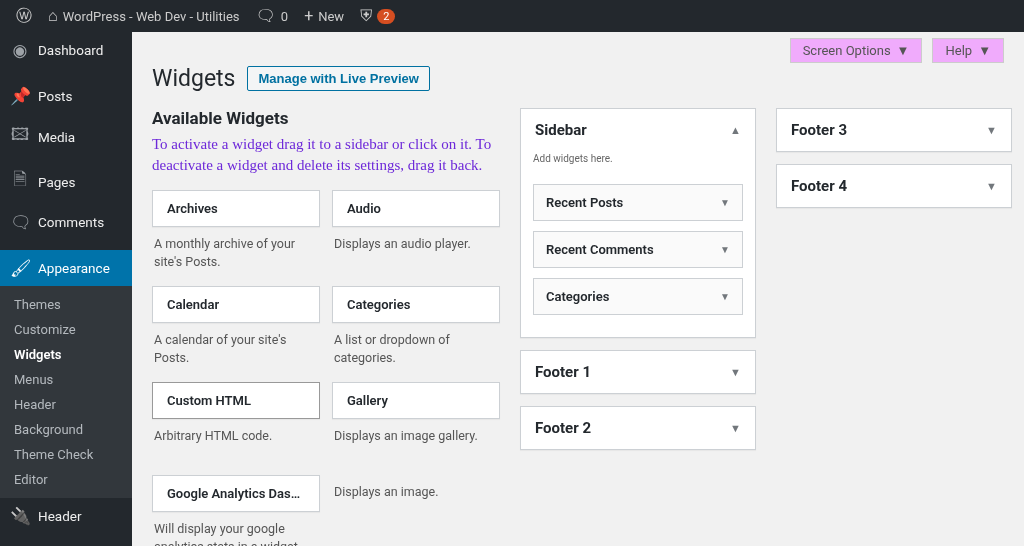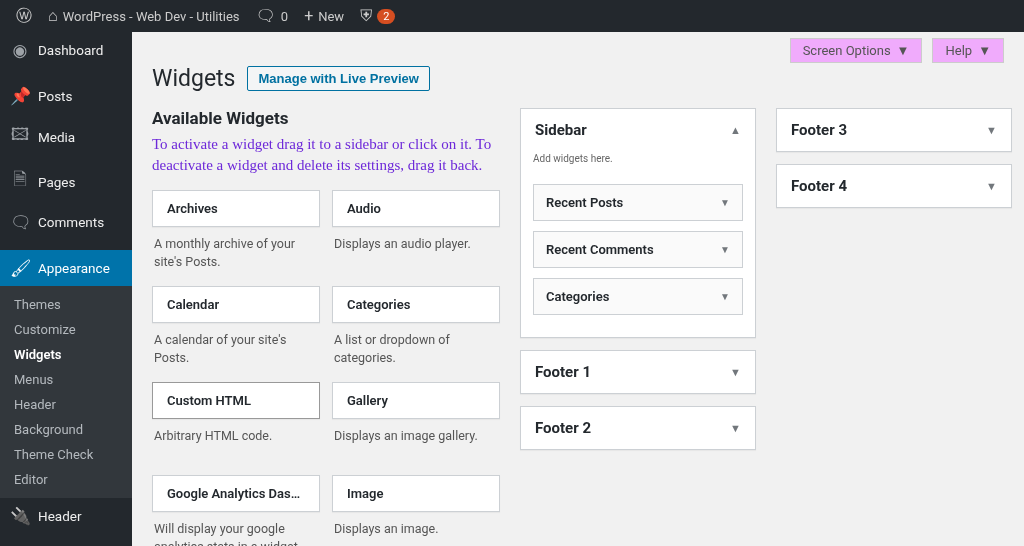--- a/index.html
+++ b/index.html
@@ -174,21 +174,20 @@
         </div>
         <div class="widget-col">
           <div class="widget-box">Gallery</div>
           <div class="widget-desc">Displays an image gallery.</div>
         </div>
         <div class="widget-col">
           <div class="widget-box">Google Analytics Dashb…</div>
           <div class="widget-desc">Will display your google analytics stats in a widget</div>
         </div>
         <div class="widget-col">
-          <div class="widget-box">Image</div>
           <div class="widget-desc">Displays an image.</div>
         </div>
 
       </div>
     </div>
 
     <div class="col-mid">
       <div class="area-box">
         <div class="area-head">
           <span>Sidebar</span>

